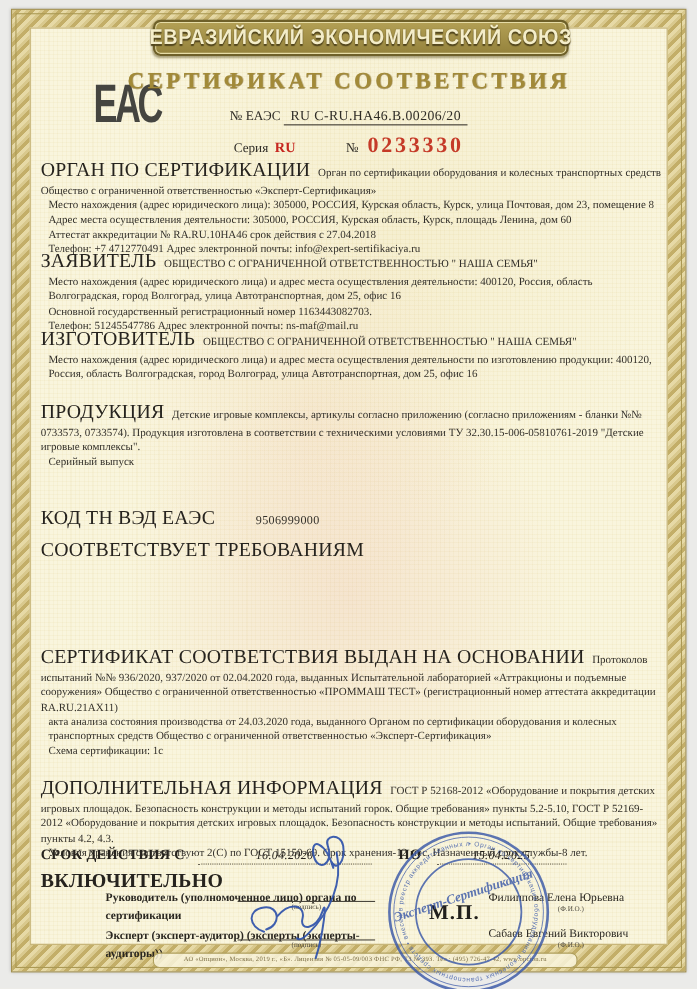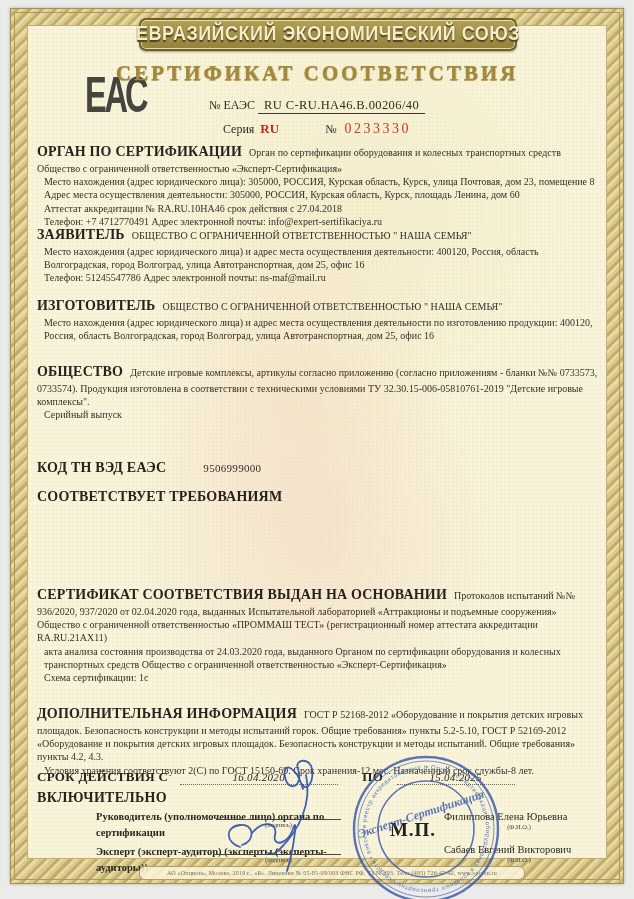--- a/index.html
+++ b/index.html
@@ -34,29 +34,29 @@
         transform:scale(.74,1.12);transform-origin:left top;letter-spacing:-3px;}
   .title{position:absolute;left:0;top:52px;width:100%;text-align:center;
         font-weight:bold;font-size:21px;letter-spacing:3px;color:#a28a38;
         text-shadow:0 1px 0 rgba(125,100,35,.55),1px 0 0 rgba(125,100,35,.35);}
   .numline{position:absolute;left:0;top:89px;width:100%;text-align:center;
         font-size:12px;color:#2f2c26;}
   .numline .val{font-size:12.5px;border-bottom:1px solid #3c3830;padding:0 6px 1px;letter-spacing:.4px;}
   .serline{position:absolute;left:0;top:112px;width:100%;text-align:center;font-size:12px;color:#2f2c26;}
   .serline .ru{color:#c6261f;font-weight:bold;font-size:13px;margin-left:6px;}
   .serline .no{margin-left:46px;}
-  .serline .blank{color:#c53a28;font-weight:normal;font-size:14px;letter-spacing:2.5px;margin-left:8px;text-align:center;}
+  .serline .blank{color:#c53a28;font-weight:bold;font-size:20px;letter-spacing:2.5px;margin-left:8px;text-align:center;}
   
   .sec{position:absolute;left:26px;width:564px;font-size:10px;line-height:1.33;color:#33302a;}
   .sec p{margin:0;}
-  .sec .h{font-weight:bold;font-size:14px;letter-spacing:.2px;color:#26231e;margin-right:7px;}
+  .sec .h{font-weight:normal;font-size:18px;letter-spacing:.2px;color:#26231e;margin-right:7px;}
   .sec .ln{padding-left:7px;}
   .codeval{font-size:11px;margin-left:30px;letter-spacing:.3px;}
   
-  .bigb{font-weight:bold;font-size:14px;color:#26231e;letter-spacing:.3px;}
+  .bigb{font-weight:bold;font-size:18px;color:#26231e;letter-spacing:.3px;}
   .validity{position:absolute;left:26px;top:760px;width:564px;font-size:13px;color:#26231e;}
   .validity .date{font-size:11px;font-weight:normal;display:inline-block;text-align:center;
         border-bottom:1px dotted #6a6456;padding:0 4px 1px;font-style:italic;}
   .d1{min-width:150px;margin-left:8px;}
   .d2{min-width:110px;margin-left:10px;}
   .po{margin-left:21px;}
   .incl{position:absolute;left:26px;top:781px;}
   .role{position:absolute;left:85px;width:240px;font-weight:bold;font-size:10.5px;line-height:1.5;color:#2a2721;}
   .sigline{position:absolute;left:205px;width:125px;border-bottom:1px solid #4a463c;height:0;}
   .siglab{position:absolute;left:205px;width:125px;text-align:center;font-size:6.5px;color:#4a463c;}
@@ -77,47 +77,48 @@
 <div class="cert">
   <div class="paper"></div>
 
   <div class="banner">
     <span>ЕВРАЗИЙСКИЙ ЭКОНОМИЧЕСКИЙ СОЮЗ</span>
   </div>
   <div class="eac">ЕАС</div>
   <div class="title">СЕРТИФИКАТ СООТВЕТСТВИЯ</div>
   <div class="numline">
     <span>№ ЕАЭС</span>
-    <span class="val">RU С-RU.НА46.В.00206/40</span>
+    <span class="val">RU С-RU.НА46.В.00206/20</span>
   </div>
   <div class="serline">
     <span>Серия</span><span class="ru">RU</span><span class="no">№</span><span class="blank">0233330</span>
   </div>
 
   <div class="sec" style="top:134px">
     <p><span class="h">ОРГАН ПО СЕРТИФИКАЦИИ</span><span>Орган по сертификации оборудования и колесных транспортных средств Общество с ограниченной ответственностью «Эксперт-Сертификация»</span></p>
     <p class="ln">Место нахождения (адрес юридического лица): 305000, РОССИЯ, Курская область, Курск, улица Почтовая, дом 23, помещение 8</p>
     <p class="ln">Адрес места осуществления деятельности: 305000, РОССИЯ, Курская область, Курск, площадь Ленина, дом 60</p>
     <p class="ln">Аттестат аккредитации № RA.RU.10НА46 срок действия с 27.04.2018</p>
     <p class="ln">Телефон: +7 4712770491 Адрес электронной почты: info@expert-sertifikaciya.ru</p>
   </div>
 
   <div class="sec" style="top:217px">
     <p><span class="h">ЗАЯВИТЕЛЬ</span><span>ОБЩЕСТВО С ОГРАНИЧЕННОЙ ОТВЕТСТВЕННОСТЬЮ " НАША СЕМЬЯ"</span></p>
     <p class="ln">Место нахождения (адрес юридического лица) и адрес места осуществления деятельности: 400120, Россия, область Волгоградская, город Волгоград, улица Автотранспортная, дом 25, офис 16</p>
+    <p class="ln">Основной государственный регистрационный номер 1163443082703.</p>
     <p class="ln">Телефон: 51245547786 Адрес электронной почты: ns-maf@mail.ru</p>
   </div>
 
   <div class="sec" style="top:288px">
     <p><span class="h">ИЗГОТОВИТЕЛЬ</span><span>ОБЩЕСТВО С ОГРАНИЧЕННОЙ ОТВЕТСТВЕННОСТЬЮ " НАША СЕМЬЯ"</span></p>
     <p class="ln">Место нахождения (адрес юридического лица) и адрес места осуществления деятельности по изготовлению продукции: 400120, Россия, область Волгоградская, город Волгоград, улица Автотранспортная, дом 25, офис 16</p>
   </div>
 
   <div class="sec" style="top:354px">
-    <p><span class="h">ОБЩЕСТВО</span><span>Детские игровые комплексы, артикулы согласно приложению (согласно приложениям - бланки №№ 0733573, 0733574). Продукция изготовлена в соответствии с техническими условиями ТУ 32.30.15-006-05810761-2019 "Детские игровые комплексы".</span></p>
+    <p><span class="h">ПРОДУКЦИЯ</span><span>Детские игровые комплексы, артикулы согласно приложению (согласно приложениям - бланки №№ 0733573, 0733574). Продукция изготовлена в соответствии с техническими условиями ТУ 32.30.15-006-05810761-2019 "Детские игровые комплексы".</span></p>
     <p class="ln">Серийный выпуск</p>
   </div>
 
   <div class="sec" style="top:450px">
     <p><span class="h">КОД ТН ВЭД ЕАЭС</span><span class="codeval">9506999000</span></p>
   </div>
 
   <div class="sec" style="top:479px">
     <p><span class="h">СООТВЕТСТВУЕТ ТРЕБОВАНИЯМ</span></p>
   </div>

